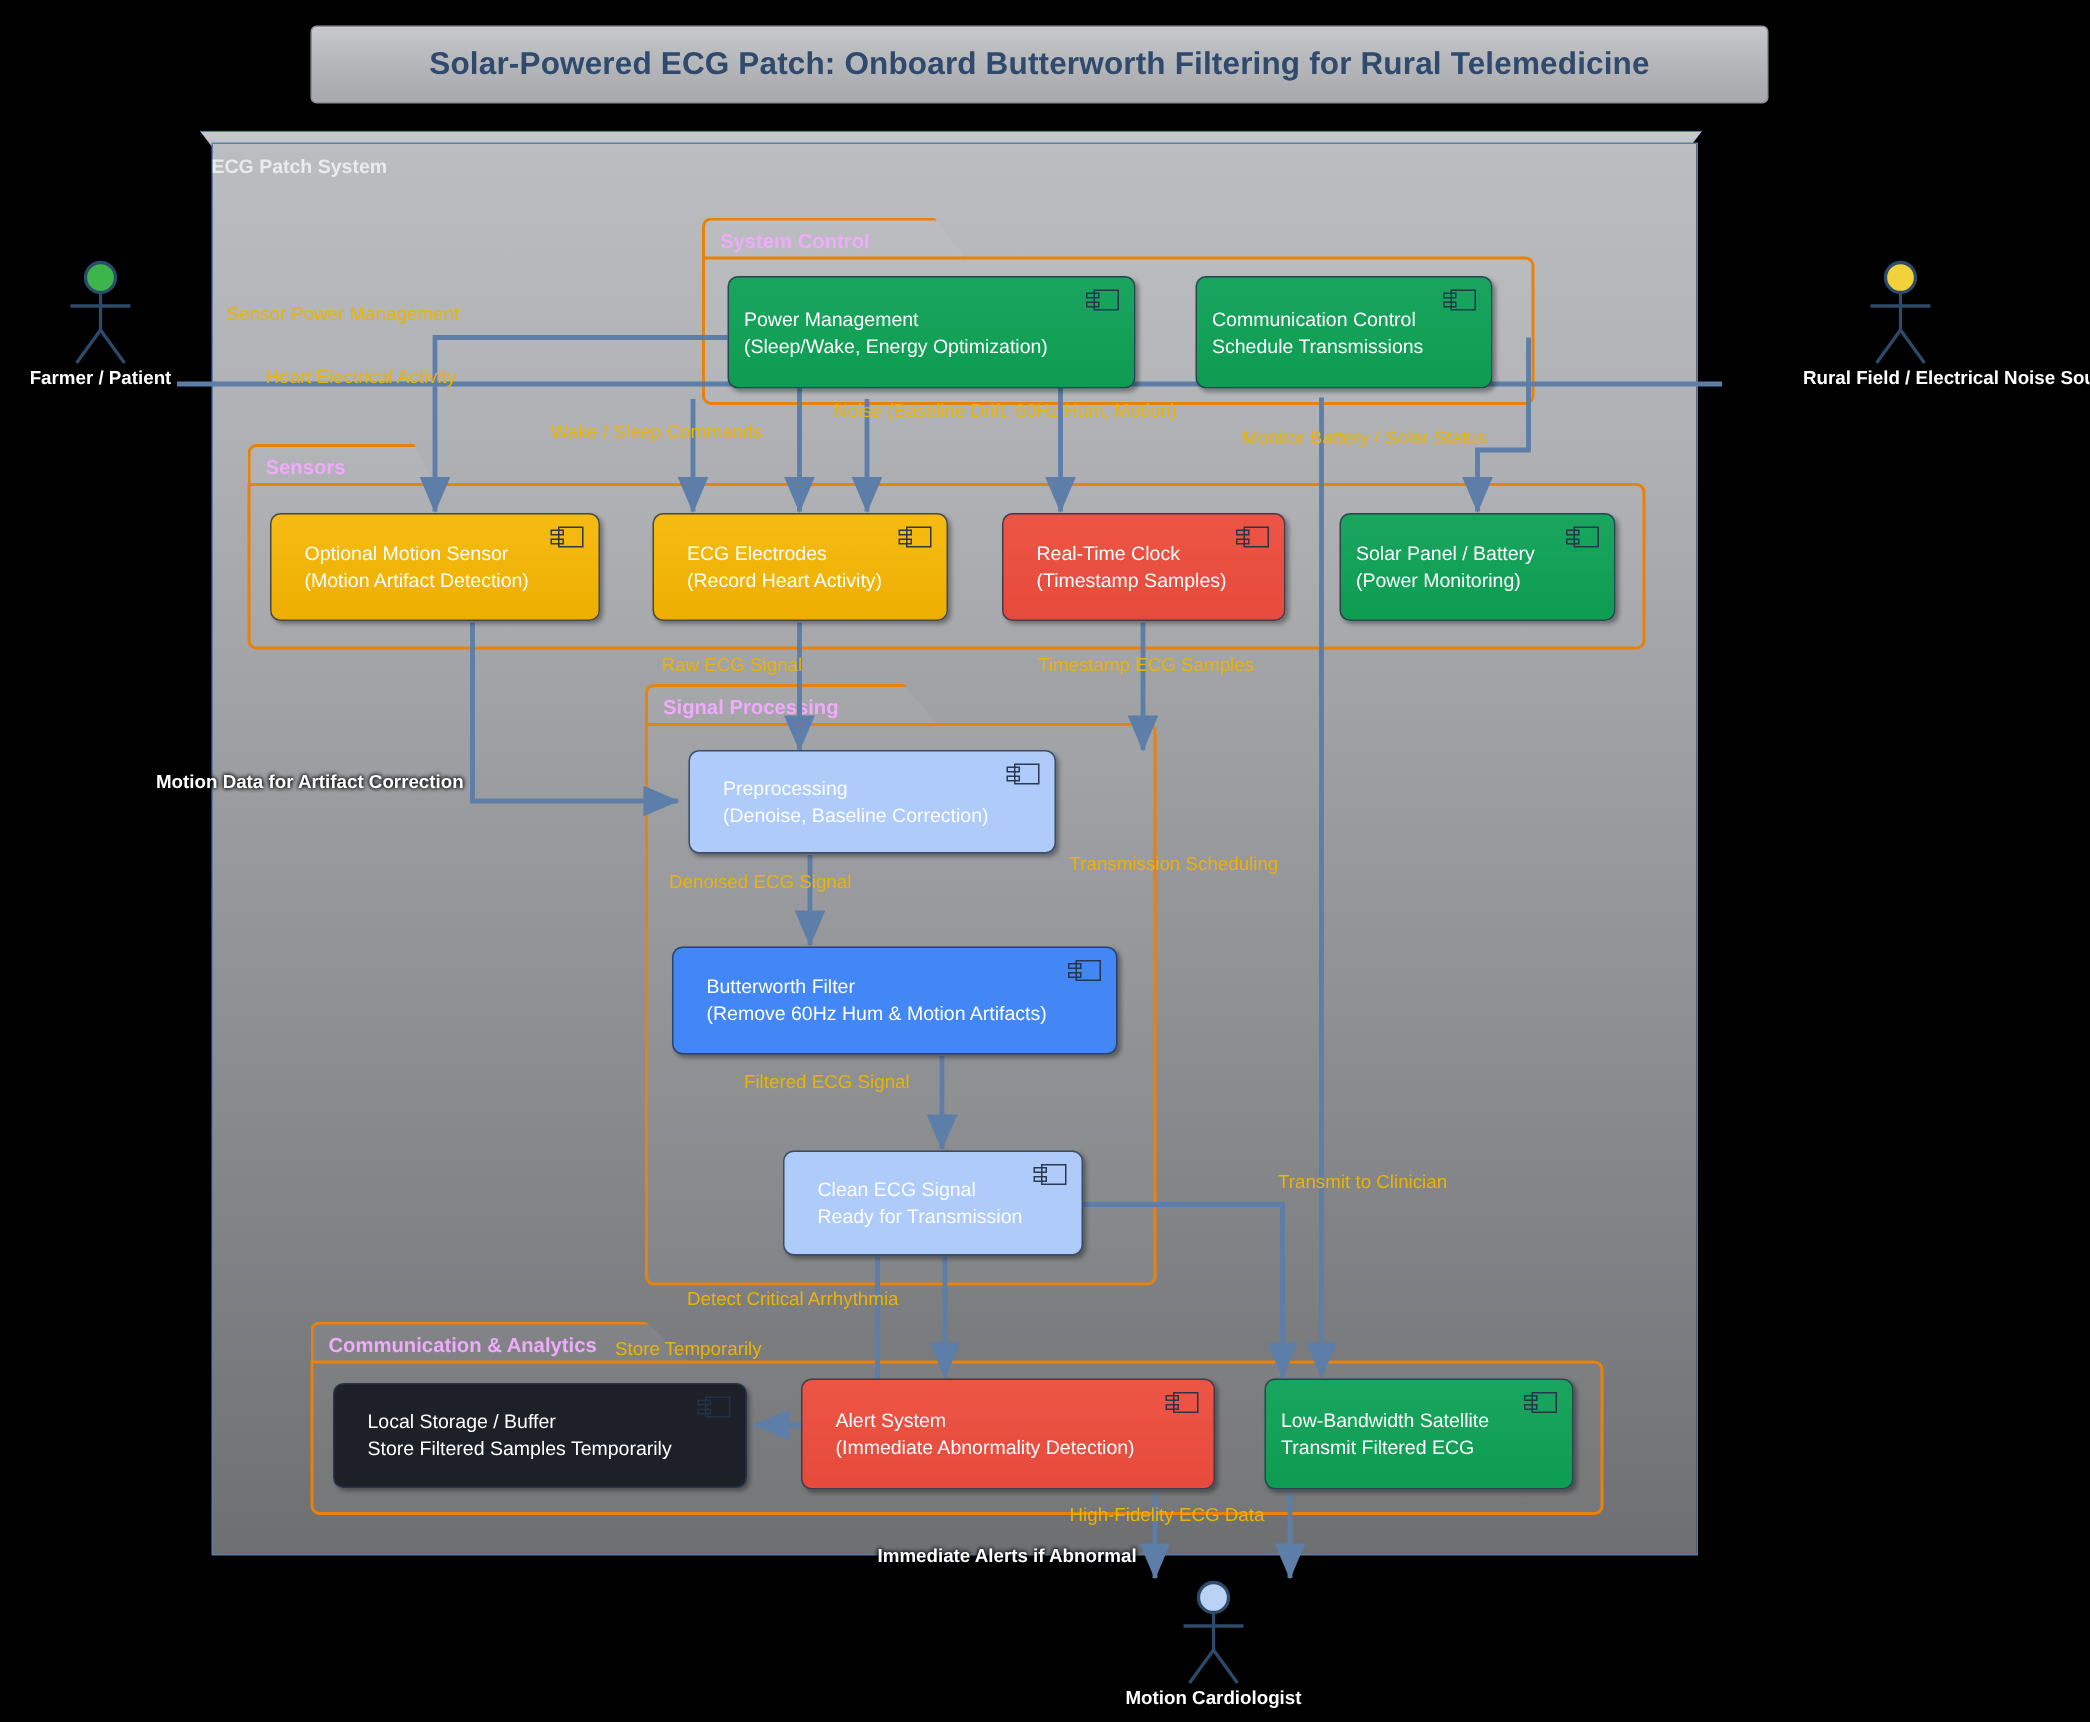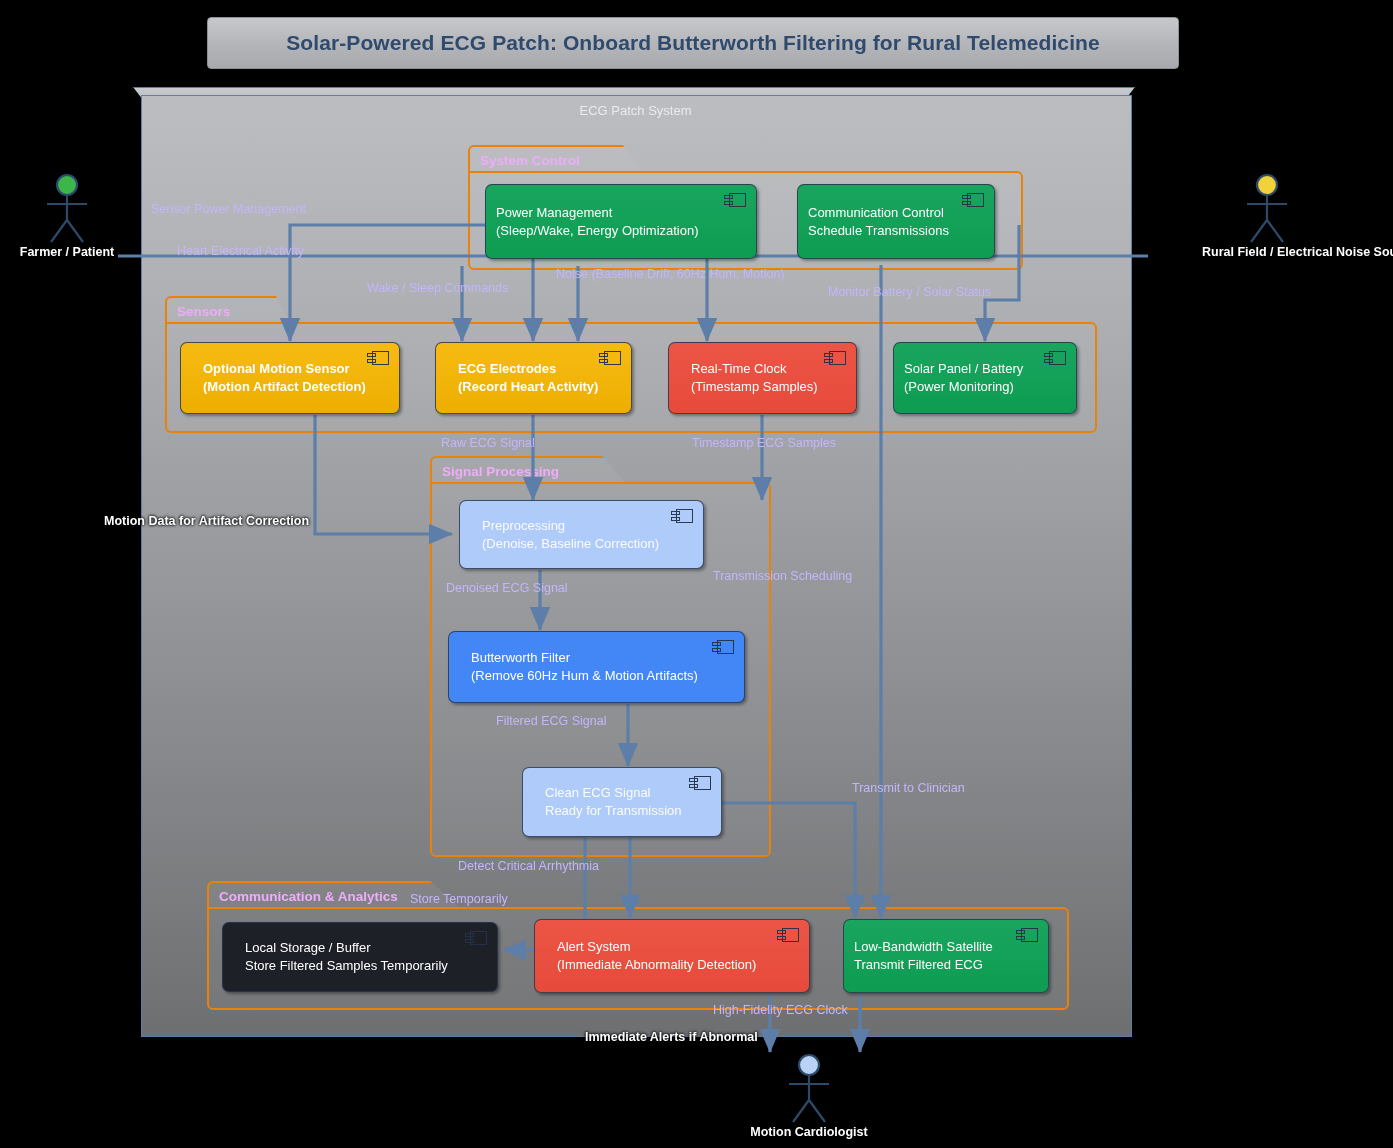--- a/index.html
+++ b/index.html
@@ -27,22 +27,22 @@
     background:linear-gradient(180deg,#c9cacd,#bcbec1);
     border:1px solid #5d7ea8;border-bottom:none;
     clip-path:polygon(0 0,100% 0,99% 100%,1% 100%);
   }
   .sys-box{
     position:absolute;left:141px;top:95px;width:989px;height:940px;
     background:linear-gradient(180deg,#bbbdc0 0%,#aeb0b3 22%,#8f9194 60%,#6d6f71 100%);
     border:1px solid #5d7ea8;
   }
   .sys-title{
-    position:absolute;left:141px;top:103px;width:989px;text-align:center;
-    color:#e9ebee;font-size:13px;font-weight:normal;
+    position:absolute;left:141px;top:103px;width:989px;
+    color:#e9ebee;font-size:13px;font-weight:bold;
   }
 
   
   .pkg{position:absolute;border:2px solid #e8820c;border-radius:6px;
        background:rgba(255,255,255,.045);}
   .pkg-tab{
     position:absolute;height:26px;border:2px solid #e8820c;
     border-bottom:none;border-radius:6px 6px 0 0;
     background:rgba(255,255,255,.055);
     display:flex;align-items:center;padding:0 10px;
@@ -70,39 +70,39 @@
   }
   .cmp .icon .tab1,.cmp .icon .tab2{
     position:absolute;left:0;width:9px;height:4px;
     border:1.6px solid rgba(35,50,75,.95);box-sizing:border-box;
     background:transparent;
   }
   .cmp .icon .tab1{top:2px;}
   .cmp .icon .tab2{top:8px;}
 
   .c-green{background:linear-gradient(180deg,#1aa55e,#0d9c52);padding-left:10px;}
-  .c-yellow{background:linear-gradient(180deg,#f6bb13,#edae00);font-weight:bold;}
+  .c-yellow{background:linear-gradient(180deg,#f6bb13,#edae00);}
   .c-red{background:linear-gradient(180deg,#ec5545,#e64a3b);}
   .c-lblue{background:#aecbfa;color:#fbfcff;}
   .c-blue{background:#4287f5;}
   .c-dark{background:#1e2028;}
 
   
   .actor{position:absolute;width:130px;text-align:center;}
   .actor svg{display:block;margin:0 auto;}
   .actor .nm{
     margin-top:1px;color:#fff;font-size:12.5px;font-weight:bold;
     text-shadow:0 0 3px #000,0 0 3px #000;white-space:nowrap;
   }
 
   
   #edges{position:absolute;left:0;top:0;width:1393px;height:1148px;
          pointer-events:none;}
   .elbl{
-    position:absolute;color:#c4b5fd;font-size:12.5px;white-space:nowrap;
+    position:absolute;color:#eab308;font-size:12.5px;white-space:nowrap;
   }
   .elbl.onblack{color:#fff;font-weight:bold;text-shadow:0 0 3px #000,0 0 3px #000;}
 </style>
 </head>
 <body>
 
 <div id="stage">
 
   <div class="title-banner">
     <span class="t">Solar-Powered ECG Patch: Onboard Butterworth Filtering for Rural Telemedicine</span>
@@ -279,21 +279,21 @@
   <div class="elbl" style="left:828px;top:285px;">Monitor Battery / Solar Status</div>
   <div class="elbl" style="left:441px;top:436px;">Raw ECG Signal</div>
   <div class="elbl" style="left:692px;top:436px;">Timestamp ECG Samples</div>
   <div class="elbl onblack" style="left:104px;top:514px;">Motion Data for Artifact Correction</div>
   <div class="elbl" style="left:446px;top:581px;">Denoised ECG Signal</div>
   <div class="elbl" style="left:713px;top:569px;">Transmission Scheduling</div>
   <div class="elbl" style="left:496px;top:714px;">Filtered ECG Signal</div>
   <div class="elbl" style="left:852px;top:781px;">Transmit to Clinician</div>
   <div class="elbl" style="left:458px;top:859px;">Detect Critical Arrhythmia</div>
   <div class="elbl" style="left:410px;top:892px;">Store Temporarily</div>
-  <div class="elbl" style="left:713px;top:1003px;">High-Fidelity ECG Clock</div>
+  <div class="elbl" style="left:713px;top:1003px;">High-Fidelity ECG Data</div>
   <div class="elbl onblack" style="left:585px;top:1030px;">Immediate Alerts if Abnormal</div>
 
   <div class="actor" style="left:2px;top:172px;">
     <svg width="70" height="72" viewBox="0 0 70 72">
       <circle cx="35" cy="13" r="10" fill="#3cb54a" stroke="#2d4a6b" stroke-width="2.2"></circle>
       <line x1="35" y1="23" x2="35" y2="48" stroke="#2d4a6b" stroke-width="2.2"></line>
       <line x1="15" y1="32" x2="55" y2="32" stroke="#2d4a6b" stroke-width="2.2"></line>
       <line x1="35" y1="48" x2="19" y2="70" stroke="#2d4a6b" stroke-width="2.2"></line>
       <line x1="35" y1="48" x2="51" y2="70" stroke="#2d4a6b" stroke-width="2.2"></line>
     </svg>

